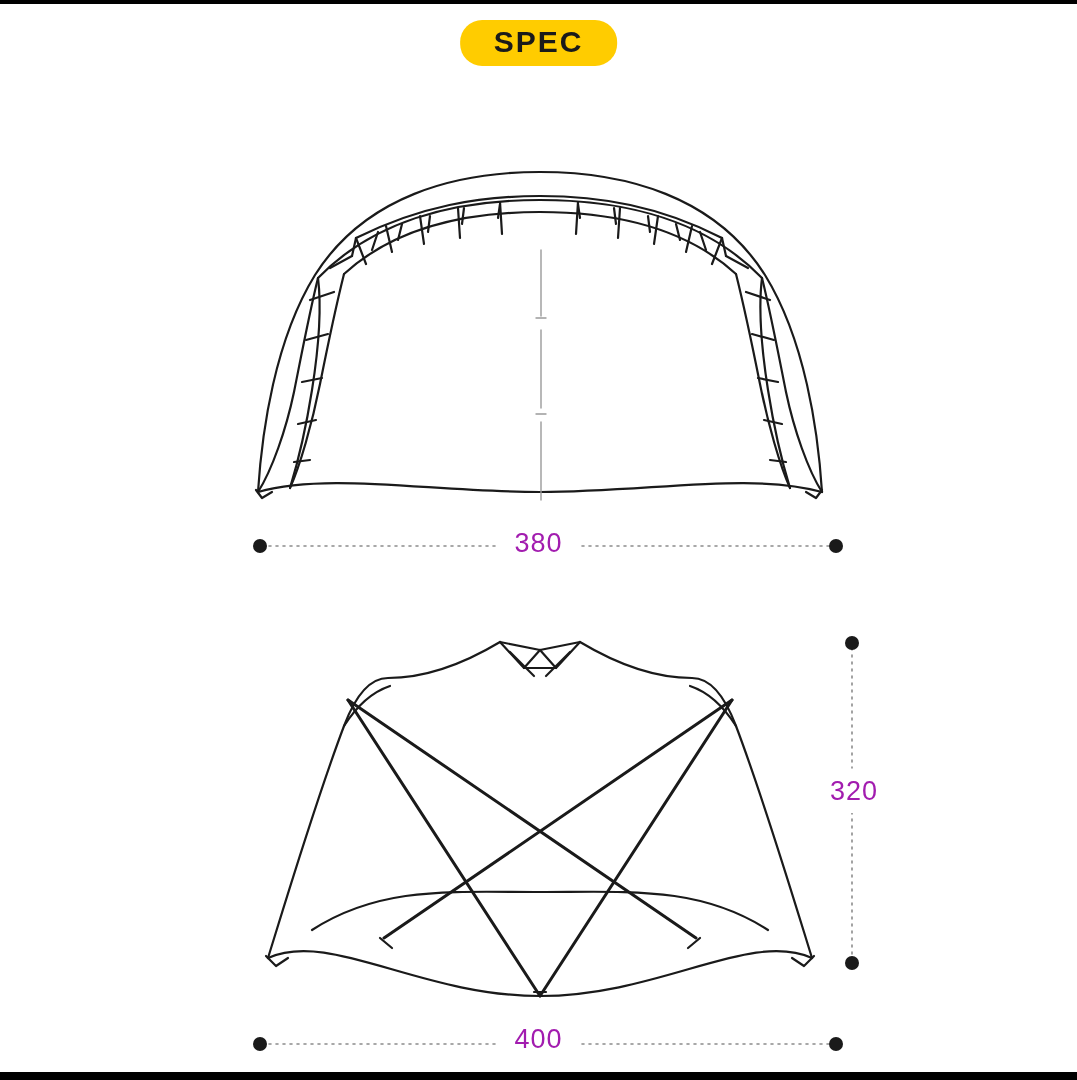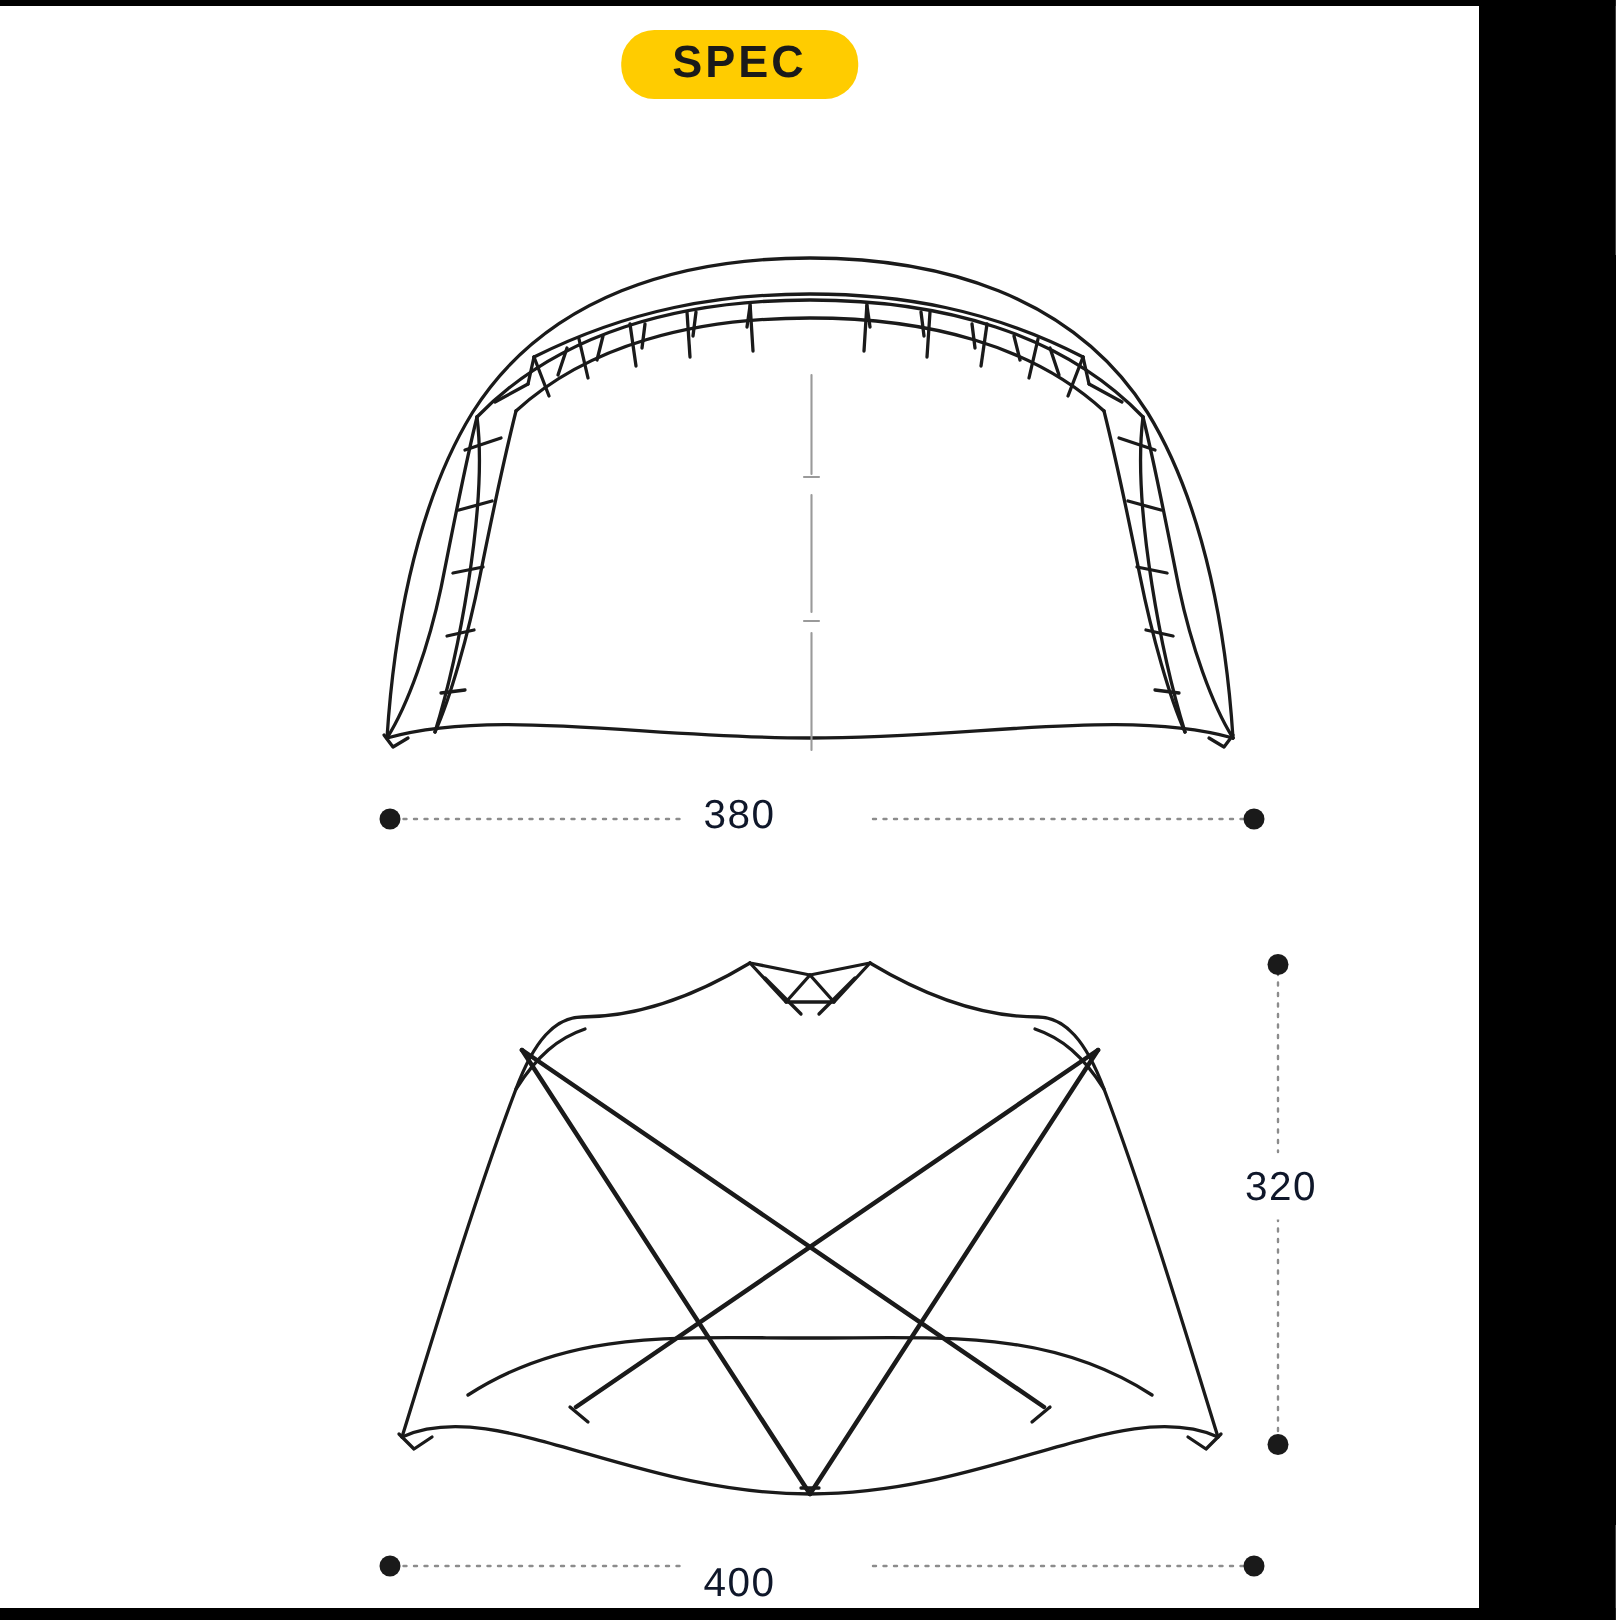--- a/index.html
+++ b/index.html
@@ -8,21 +8,21 @@
     background: #000000;
   }
   body {
     width: 1077px;
     height: 1080px;
     font-family: "Liberation Sans", sans-serif;
     overflow: hidden;
   }
   .page {
     position: relative;
-    width: 986px;
+    width: 1077px;
     height: 1080px;
     background: #ffffff;
     box-sizing: border-box;
   }
   
   .bar-top, .bar-bottom {
     position: absolute;
     left: 0;
     width: 1077px;
     background: #000000;
@@ -49,37 +49,36 @@
     position: absolute;
     top: 0;
     left: 0;
     width: 1077px;
     height: 1080px;
   }
 
   .dim-label {
     position: absolute;
     font-size: 27px;
-    color: #0f172a;
+    color: #a21caf;
     letter-spacing: 1px;
   }
   .dim-380 {
     left: 50%;
     transform: translateX(-50%);
     top: 528px;
     background: #ffffff;
     padding: 0 14px;
   }
   .dim-400 {
     left: 50%;
     transform: translateX(-50%);
     top: 1024px;
     background: #ffffff;
     padding: 0 14px;
-    margin-top: 16px;
   }
   .dim-185 {
     left: 830px;
     top: 770px;
     background: #ffffff;
     padding: 6px 0;
   }
 
   .brand {
     position: absolute;

